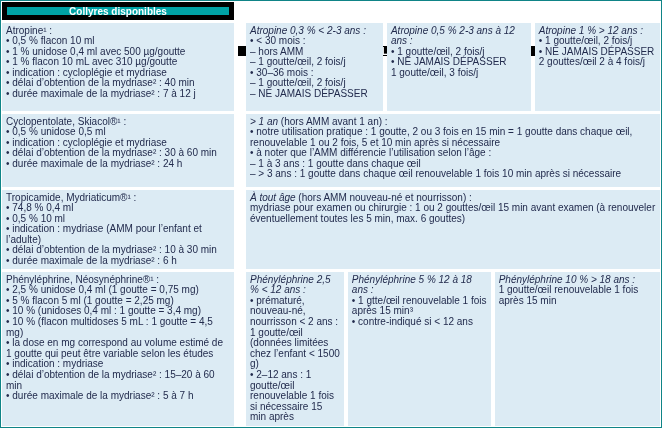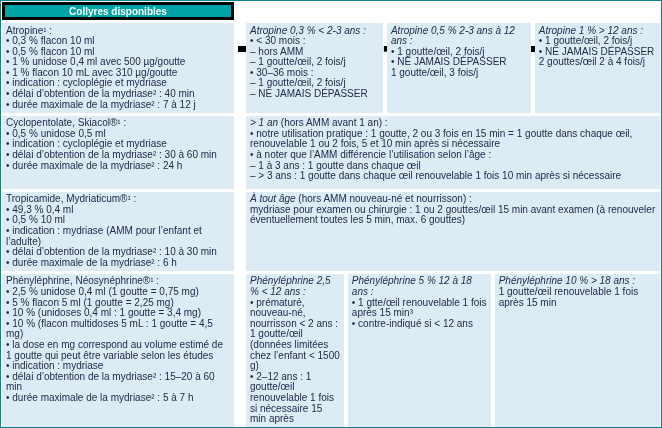--- a/index.html
+++ b/index.html
@@ -6,21 +6,21 @@
   .table{
     width:662px;height:428px;box-sizing:border-box;
     border:1px solid #0f8487;background:#ffffff;
     display:flex;flex-direction:column;gap:3px;padding:1px;
     font-family:"Liberation Sans",sans-serif;color:#222b4d;
   }
   .header-row{display:flex;gap:4px;flex:none;height:18px;}
   .header-cell{
     background:#00a3a6;color:#ffffff;font-weight:bold;font-size:10px;
     display:flex;align-items:center;justify-content:center;
-    border:3px solid #000000;box-sizing:border-box;
+    border:5px solid #000000;box-sizing:border-box;
   }
   .col-left{width:232px;flex:none;}
   .col-right{flex:1;margin-top:44px;}
   #rows{display:flex;flex-direction:column;gap:3px;flex:1;}
   .row{display:flex;gap:4px;}
   .row-atropine{min-height:88px;}
   .row-cyclopentolate{min-height:73px;}
   .row-tropicamide{min-height:73px;}
   .row-phenylephrine{flex:1;}
   .cell{
@@ -41,21 +41,20 @@
 
 <div class="table">
   <div class="header-row">
     <div class="header-cell col-left">Collyres disponibles</div>
     <div class="header-cell col-right">Limites d’âge et posologies¹</div>
   </div>
   <div id="rows">
       <div class="row row-atropine">
         <div class="cell drug-cell">
           <div class="line">Atropine¹ :</div>
-          <div class="line">• 0,3 % flacon 10 ml</div>
           <div class="line">• 0,5 % flacon 10 ml</div>
           <div class="line">• 1 % unidose 0,4 ml avec 500 µg/goutte</div>
           <div class="line">• 1 % flacon 10 mL avec 310 µg/goutte</div>
           <div class="line">• indication : cycloplégie et mydriase</div>
           <div class="line">• délai d’obtention de la mydriase² : 40 min</div>
           <div class="line">• durée maximale de la mydriase² : 7 à 12 j</div>
         </div>
         <div class="pos-group cols-atropine">
           <div class="cell pos-cell">
             <div class="line pos-title"><span class="it">Atropine 0,3 % &lt; 2-3 ans :</span></div>
@@ -94,21 +93,21 @@
             <div class="line">• notre utilisation pratique : 1 goutte, 2 ou 3 fois en 15 min = 1 goutte dans chaque œil, renouvelable 1 ou 2 fois, 5 et 10 min après si nécessaire</div>
             <div class="line">• à noter que l’AMM différencie l’utilisation selon l’âge :</div>
             <div class="line">– 1 à 3 ans : 1 goutte dans chaque œil</div>
             <div class="line">– &gt; 3 ans : 1 goutte dans chaque œil renouvelable 1 fois 10 min après si nécessaire</div>
           </div>
         </div>
       </div>
       <div class="row row-tropicamide">
         <div class="cell drug-cell">
           <div class="line">Tropicamide, Mydriaticum®¹ :</div>
-          <div class="line">• 49,3 % 0,4 ml</div>
+          <div class="line">• 74,8 % 0,4 ml</div>
           <div class="line">• 0,5 % 10 ml</div>
           <div class="line">• indication : mydriase (AMM pour l’enfant et l’adulte)</div>
           <div class="line">• délai d’obtention de la mydriase² : 10 à 30 min</div>
           <div class="line">• durée maximale de la mydriase² : 6 h</div>
         </div>
         <div class="pos-group cols-tropicamide">
           <div class="cell pos-cell">
             <div class="line pos-title"><span class="it">À tout âge</span><span> (hors AMM nouveau-né et nourrisson) :</span></div>
             <div class="line">mydriase pour examen ou chirurgie : 1 ou 2 gouttes/œil 15 min avant examen (à renouveler éventuellement toutes les 5 min, max. 6 gouttes)</div>
           </div>

